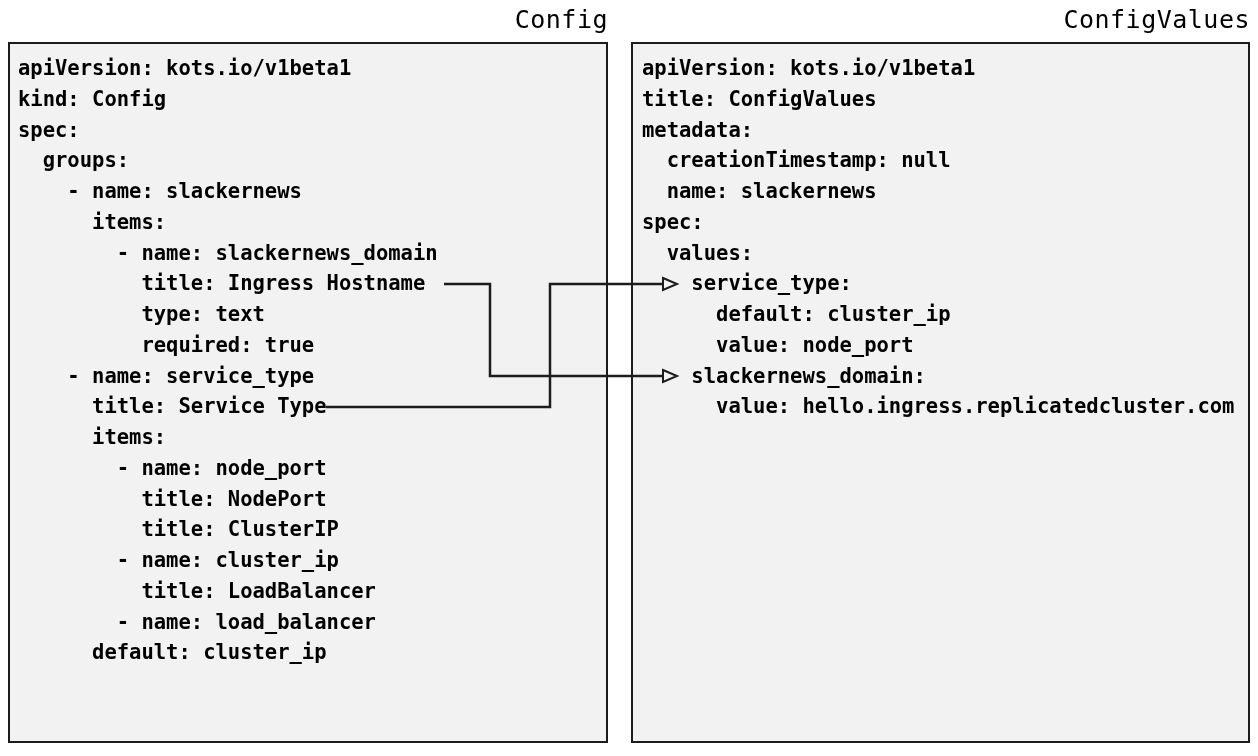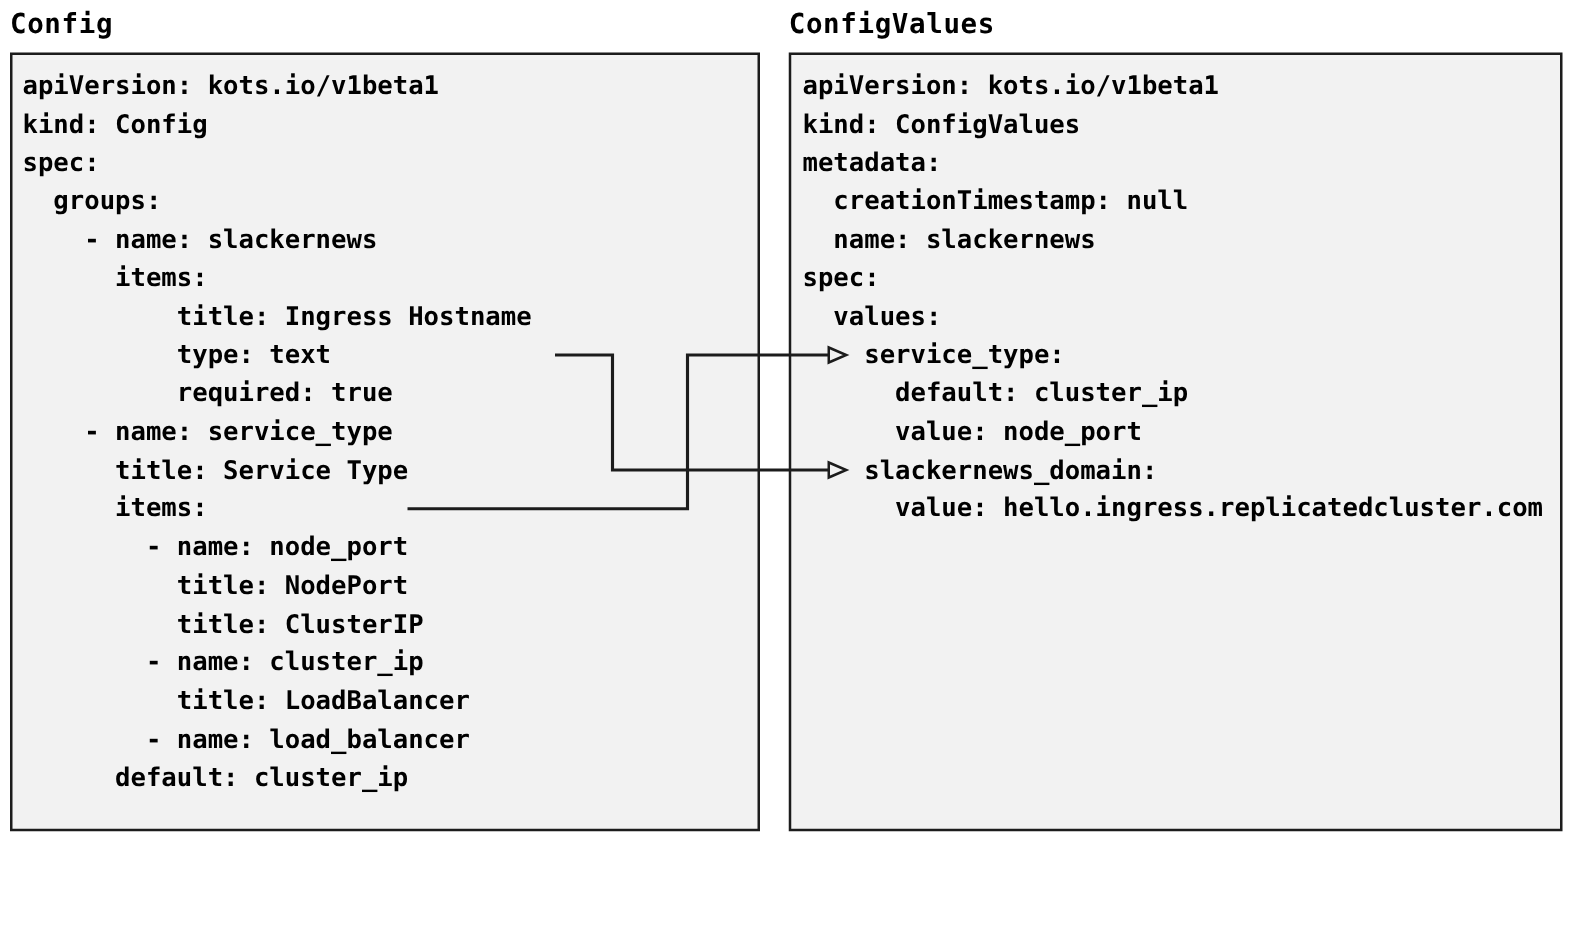--- a/index.html
+++ b/index.html
@@ -18,32 +18,32 @@
     background: var(--bg);
     overflow: hidden;
     font-family: "DejaVu Sans Mono", "Liberation Mono", monospace;
     color: var(--text);
   }
   .panel-title {
     position: absolute;
     top: 4px;
     height: 32px;
     line-height: 32px;
-    text-align: left;
-    font-size: 22px;
-    font-weight: bold;
+    text-align: right;
+    font-size: 25px;
+    font-weight: normal;
     letter-spacing: 0.5px;
     color: var(--text);
   }
   .panel-title.left  { left: 8px;   width: 600px; }
   .panel-title.right { left: 631px; width: 619px; }
   .code-box {
     position: absolute;
     top: 42px;
-    height: 623px;
+    height: 701px;
     border: 2px solid var(--box-border);
     background: var(--box-fill);
     padding: 9px 0 0 8px;
     overflow: hidden;
   }
   .code-box.left-box  { left: 8px;   width: 600px; }
   .code-box.right-box { left: 631px; width: 619px; padding-left: 9px; }
   .code-line {
     white-space: pre;
     font-size: 20.5px;
@@ -80,38 +80,39 @@
 
   <div class="panel-title right">ConfigValues</div>
 
   <div class="code-box left-box">
       <div class="code-line">apiVersion: kots.io/v1beta1</div>
       <div class="code-line">kind: Config</div>
       <div class="code-line">spec:</div>
       <div class="code-line">  groups:</div>
       <div class="code-line">    - name: slackernews</div>
       <div class="code-line">      items:</div>
+      <div class="code-line">        - name: slackernews_domain</div>
       <div class="code-line">          title: Ingress Hostname</div>
       <div class="code-line">          type: text</div>
       <div class="code-line">          required: true</div>
       <div class="code-line">    - name: service_type</div>
       <div class="code-line">      title: Service Type</div>
       <div class="code-line">      items:</div>
       <div class="code-line">        - name: node_port</div>
       <div class="code-line">          title: NodePort</div>
       <div class="code-line">          title: ClusterIP</div>
       <div class="code-line">        - name: cluster_ip</div>
       <div class="code-line">          title: LoadBalancer</div>
       <div class="code-line">        - name: load_balancer</div>
       <div class="code-line">      default: cluster_ip</div>
     </div>
 
   <div class="code-box right-box">
       <div class="code-line">apiVersion: kots.io/v1beta1</div>
-      <div class="code-line">kind: ConfigValues</div>
+      <div class="code-line">title: ConfigValues</div>
       <div class="code-line">metadata:</div>
       <div class="code-line">  creationTimestamp: null</div>
       <div class="code-line">  name: slackernews</div>
       <div class="code-line">spec:</div>
       <div class="code-line">  values:</div>
       <div class="code-line">    service_type:</div>
       <div class="code-line">      default: cluster_ip</div>
       <div class="code-line">      value: node_port</div>
       <div class="code-line">    slackernews_domain:</div>
       <div class="code-line">      value: hello.ingress.replicatedcluster.com</div>

